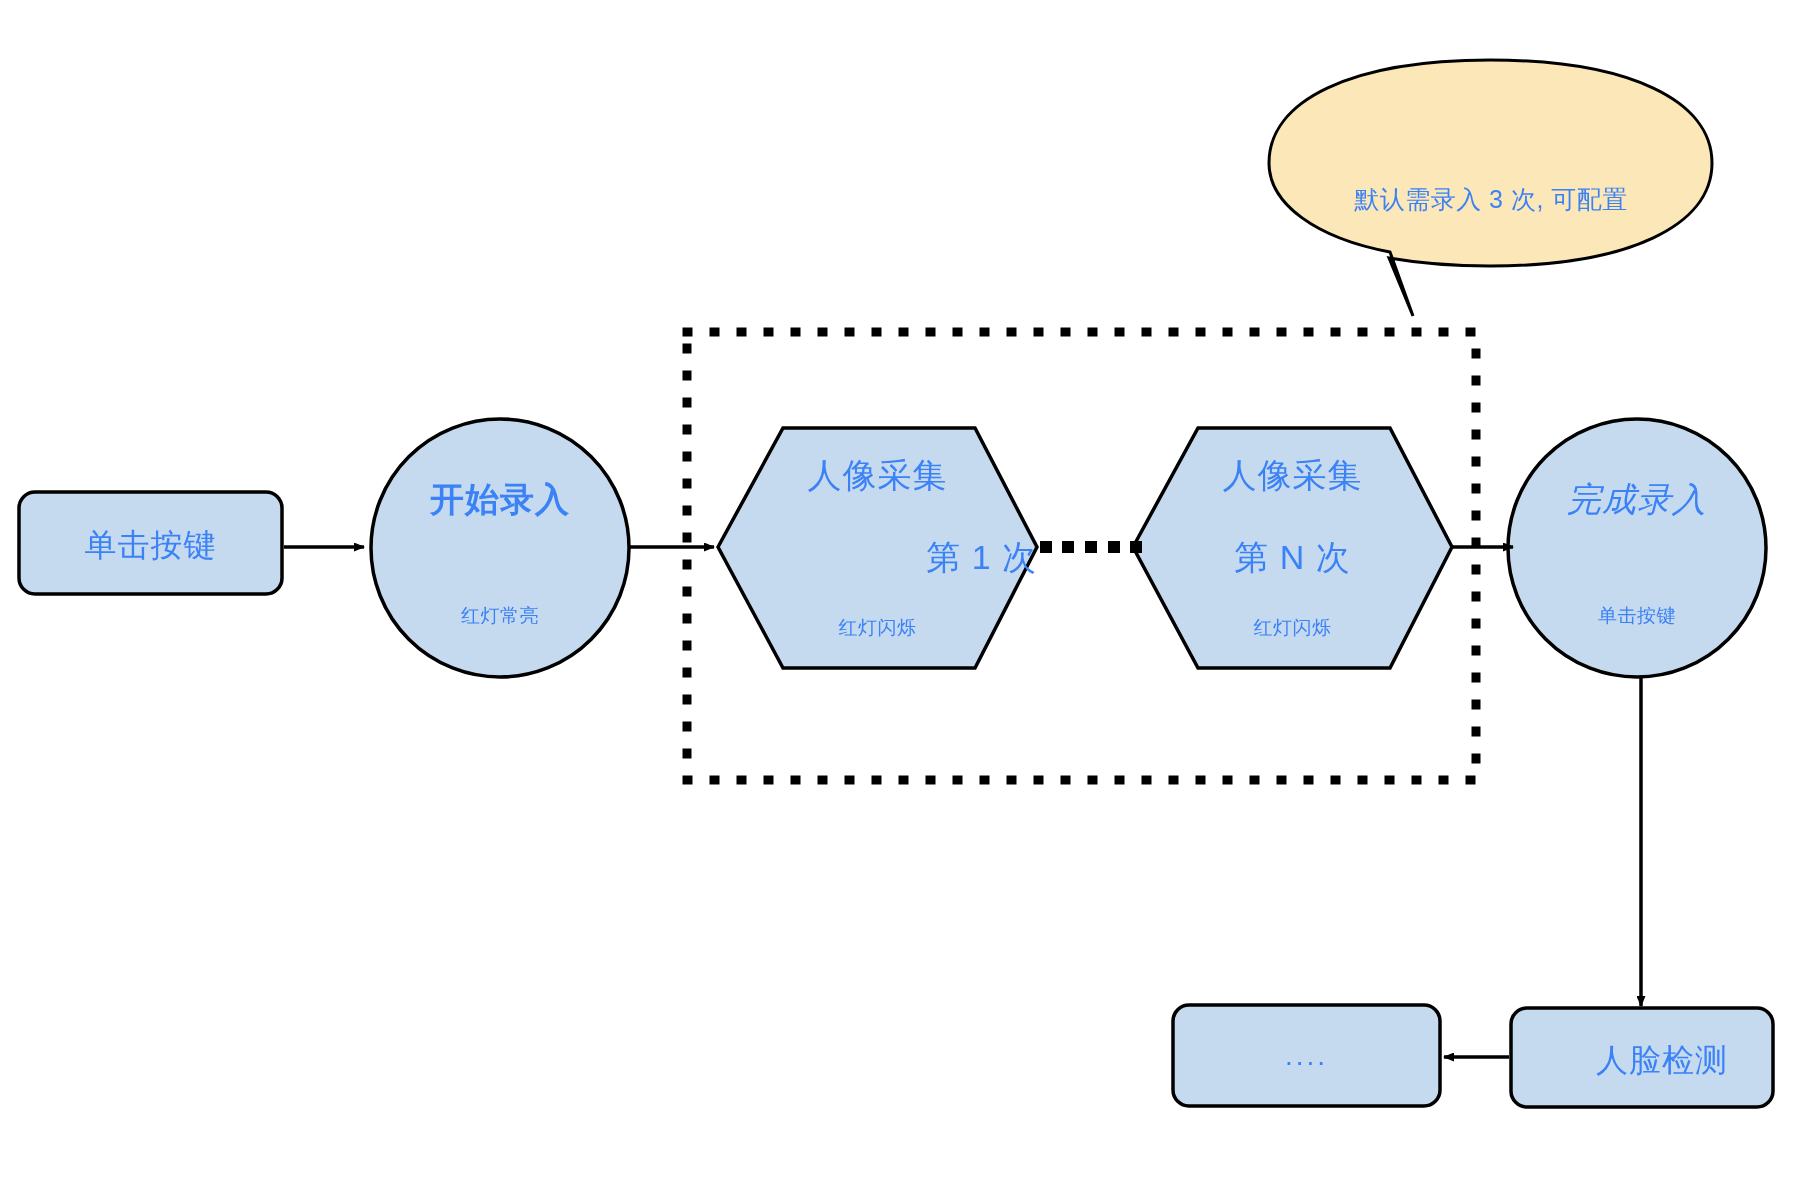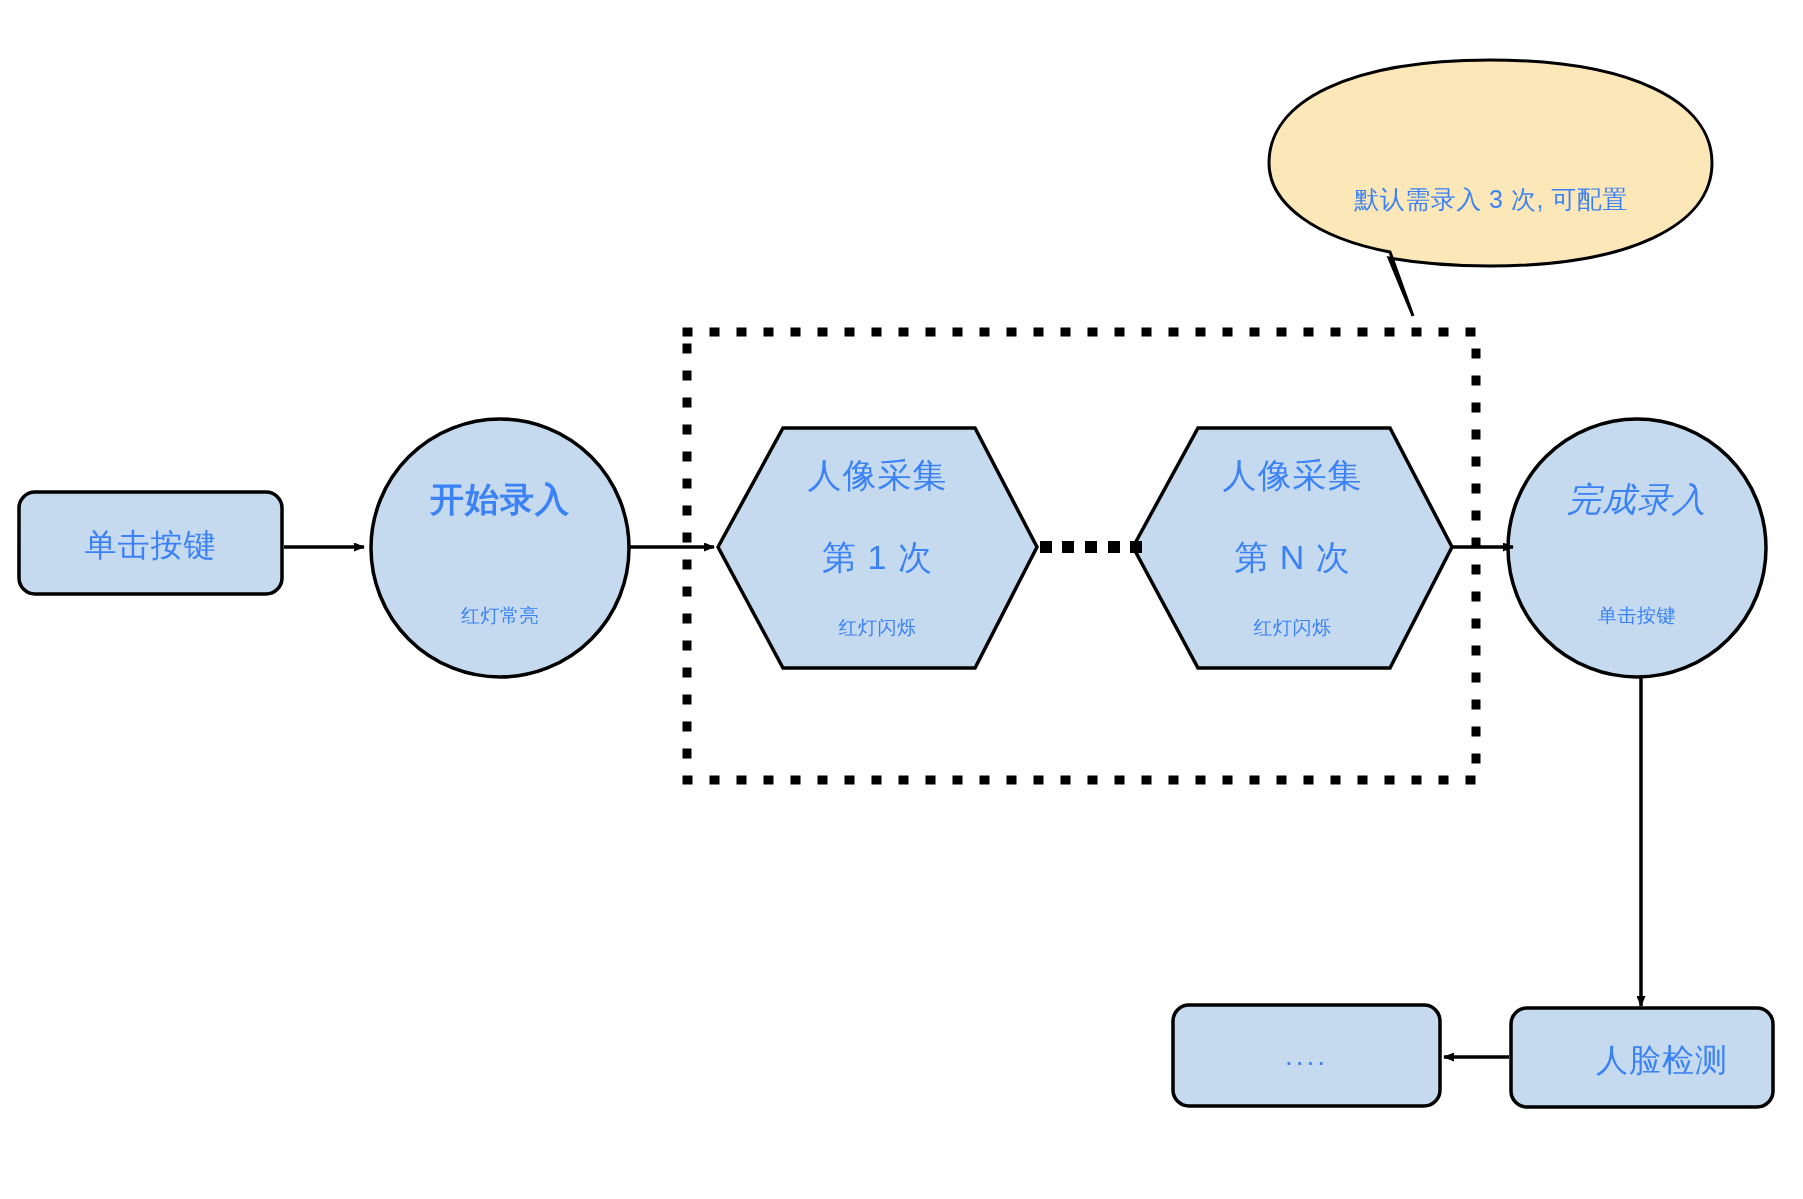--- a/index.html
+++ b/index.html
@@ -104,21 +104,21 @@
 
     <line x1="1509" y1="1057" x2="1444" y2="1057" stroke="#000000" stroke-width="3.5" marker-end="url(#arrow)"></line>
   </svg>
 
   <div class="node-label lbl-box" style="left:19px; top:524px; width:263px;">单击按键</div>
 
   <div class="node-label lbl-main" style="left:371px; top:477px; width:258px;font-weight:bold;">开始录入</div>
   <div class="node-label lbl-sub" style="left:371px; top:603px; width:258px;">红灯常亮</div>
 
   <div class="node-label lbl-main" style="left:718px; top:453px; width:319px;">人像采集</div>
-  <div class="node-label lbl-main" style="left:718px; top:535px; width:319px;">第 1 次</div>
+  <div class="node-label lbl-main" style="left:718px; top:535px; width:319px;text-align:right;">第 1 次</div>
   <div class="node-label lbl-sub" style="left:718px; top:615px; width:319px;">红灯闪烁</div>
 
   <div class="node-label lbl-main" style="left:1133px; top:453px; width:319px;">人像采集</div>
   <div class="node-label lbl-main" style="left:1133px; top:535px; width:319px;">第 N 次</div>
   <div class="node-label lbl-sub" style="left:1133px; top:615px; width:319px;">红灯闪烁</div>
 
   <div class="node-label lbl-main" style="left:1508px; top:477px; width:258px;font-style:italic;">完成录入</div>
   <div class="node-label lbl-sub" style="left:1508px; top:603px; width:258px;">单击按键</div>
 
   <div class="node-label lbl-box" style="left:1511px; top:1039px; width:302px;">人脸检测</div>

